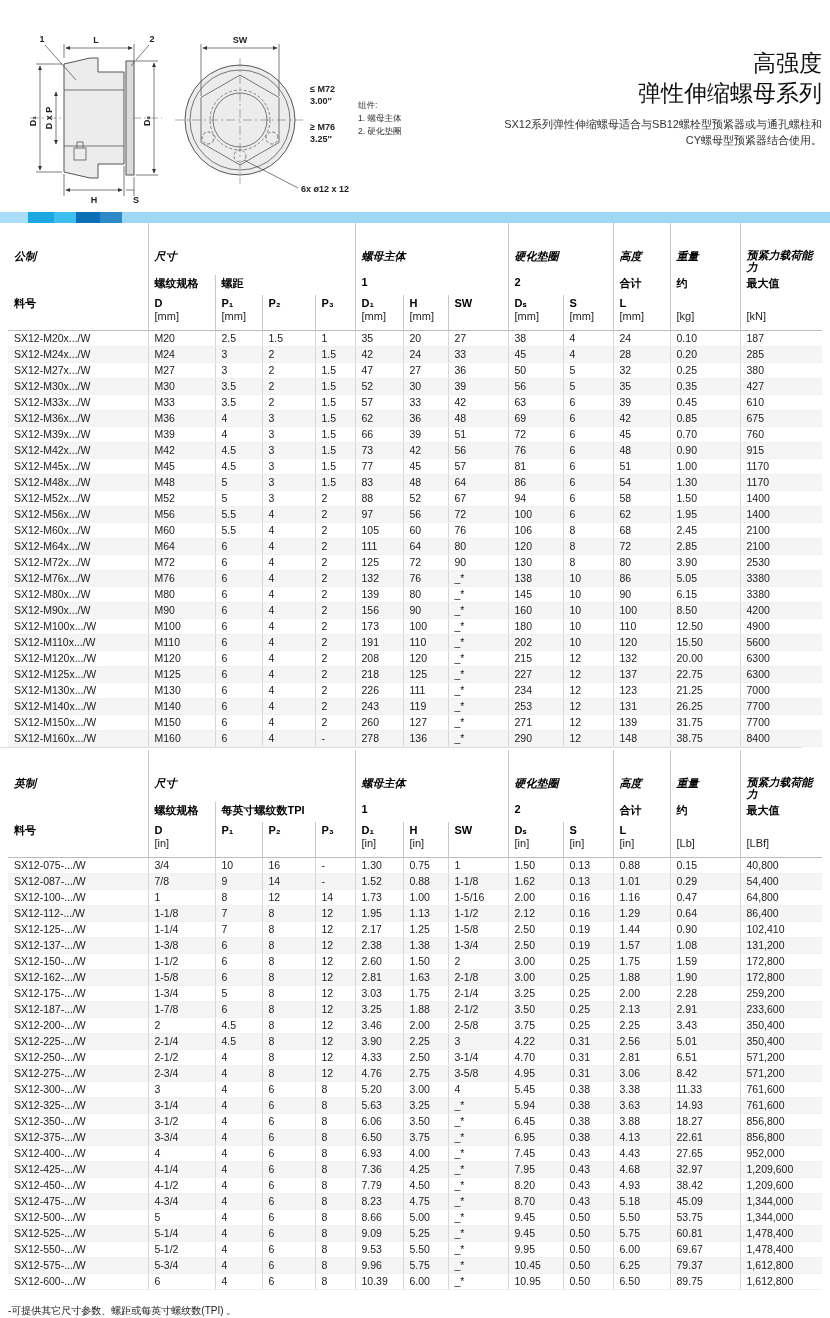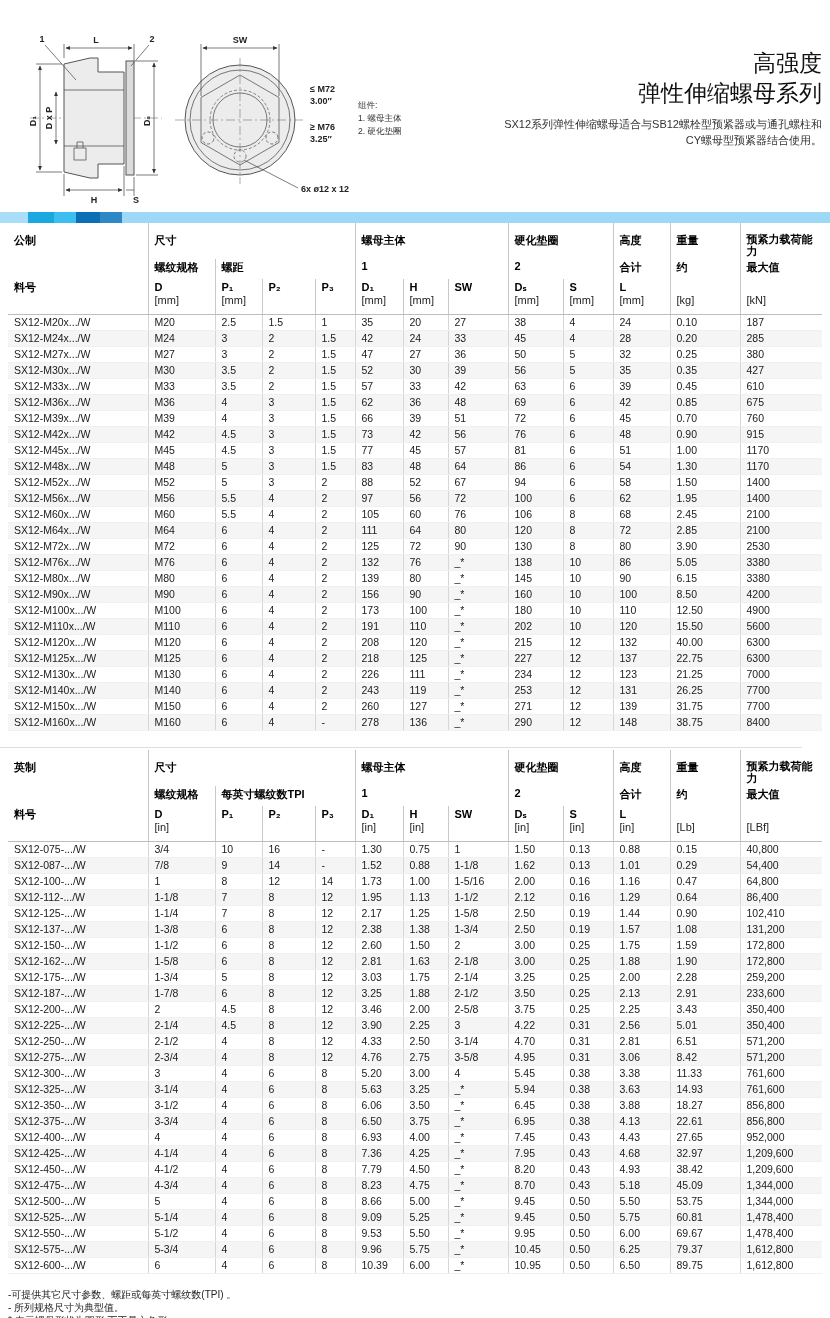--- a/index.html
+++ b/index.html
@@ -15,33 +15,33 @@
   .title-main{font-size:46px;font-weight:300;letter-spacing:1px;color:#111;line-height:48px;}
   .title-sub{font-size:23px;font-weight:400;color:#111;line-height:30px;}
   .title-desc{font-size:11px;color:#333;line-height:16px;margin-top:8px;}
   
   .accent-bar{position:relative;width:830px;height:11px;margin-top:2px;}
   .accent-bar .seg{position:absolute;top:0;height:11px;}
   
   .spec-table{border-collapse:collapse;table-layout:fixed;width:814px;margin:0 8px;border-bottom:1px solid #c8c8c8;}
   .spec-table th{font-size:11px;font-weight:bold;text-align:left;padding:2px 2px 2px 6px;vertical-align:top;color:#000;white-space:nowrap;overflow:hidden;}
   .spec-table th.wrap{white-space:normal;line-height:12px;}
-  .r1 th{padding-top:10px;height:24px;}
+  .r1 th{padding-top:26px;height:24px;font-style:italic;}
   .r2 th{height:17px;padding-top:1px;}
   .r3 th{height:31px;}
   .r3 .cl{line-height:12px;}
   .r3 .cu{font-weight:normal;color:#222;line-height:12px;margin-top:1px;}
   .bl{border-left:1px solid #c8c8c8;}
   .ctr{text-align:center;padding-left:0;}
   .ind{padding-left:10px;}
   .spec-table thead tr.r3 th{border-bottom:1px solid #bdbdbd;}
   .spec-table td{font-size:10.5px;padding:1px 2px 1px 6px;line-height:13px;border-left:1px solid #d6d6d6;border-bottom:1px solid #f0f0f0;white-space:nowrap;overflow:hidden;}
   .spec-table td:first-child{border-left:none;}
   .spec-table tbody tr:nth-child(even){background:#f5f5f5;}
-  .imperial-wrap{margin-top:16px;border-top:1px solid #ddd;padding-top:2px;width:802px;}
+  .imperial-wrap{border-top:1px solid #ddd;padding-top:2px;width:802px;}
   
   .footnotes{margin:14px 0 0 8px;font-size:10px;line-height:13px;color:#222;}
   
   .drawing svg text{font-family:"Liberation Sans","DejaVu Sans",sans-serif;}
   .dim-label{font-size:9px;font-weight:bold;fill:#222;}
   .note-label{font-size:9px;font-weight:bold;fill:#222;}
   .legend-label{font-size:8.5px;fill:#333;}
   .thin{stroke:#444;stroke-width:0.7;fill:none;}
   .part{stroke:#555;stroke-width:1;fill:#ececec;}
   .part2{stroke:#555;stroke-width:1;fill:#dcdcdc;}
@@ -553,21 +553,21 @@
         <td>M120</td>
         <td>6</td>
         <td>4</td>
         <td>2</td>
         <td>208</td>
         <td>120</td>
         <td>_*</td>
         <td>215</td>
         <td>12</td>
         <td>132</td>
-        <td>40.00</td>
+        <td>20.00</td>
         <td>6300</td>
       </tr>
       <tr>
         <td>SX12-M125x.../W</td>
         <td>M125</td>
         <td>6</td>
         <td>4</td>
         <td>2</td>
         <td>218</td>
         <td>125</td>

